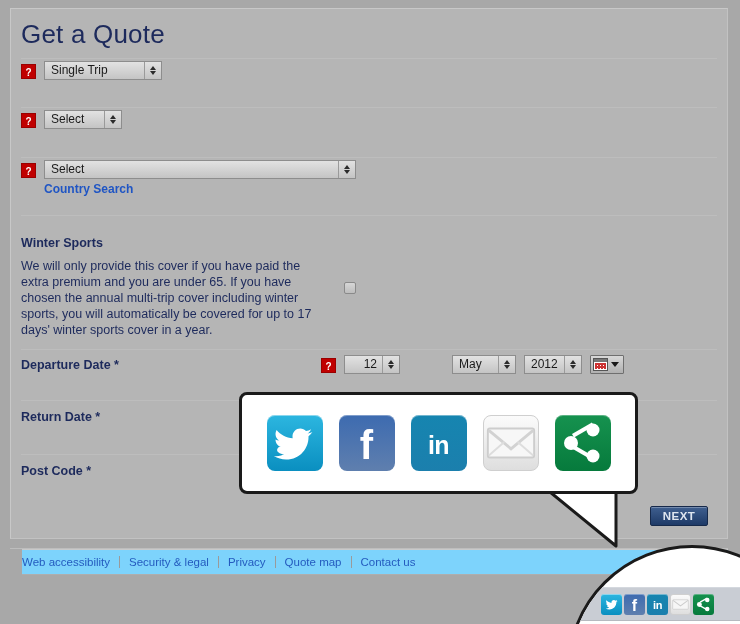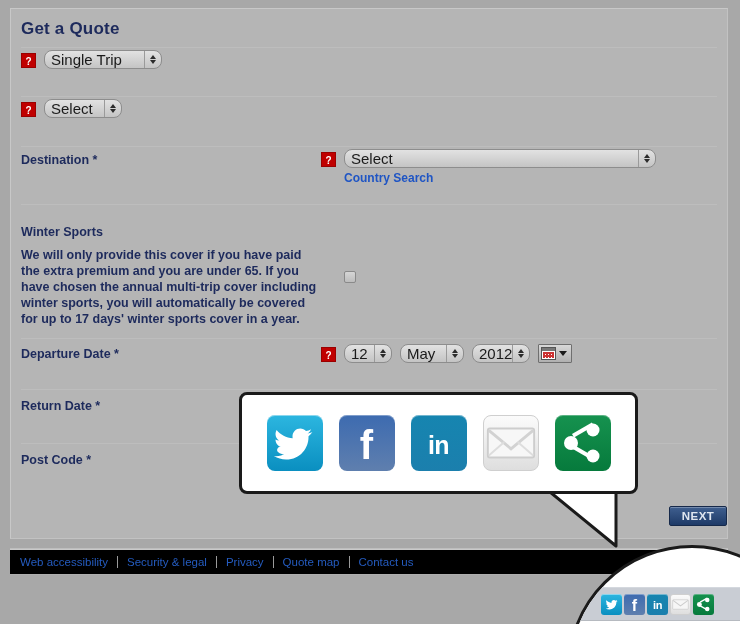--- a/index.html
+++ b/index.html
@@ -16,22 +16,22 @@
   #quote-panel {
     position: absolute;
     left: 10px; top: 8px;
     width: 718px; height: 531px;
     background: #b5b5b5;
     border: 1px solid #c2c2c2;
     border-top-color: #c8c8c8;
     border-left-color: #c8c8c8;
   }
   #panel-title {
-    font-size: 17px;
-    font-weight: bold;
+    font-size: 26px;
+    font-weight: normal;
     color: #1d2a5c;
     padding: 10px 0 0 10px;
     letter-spacing: .2px;
   }
   #title-rule {
     margin: 8px 10px 0 10px;
     height: 1px;
     background: #bdbdbd;
   }
 
@@ -50,21 +50,21 @@
   .row-label {
     width: 300px;
     flex: none;
     font-size: 12.5px;
     font-weight: bold;
     color: #1d2a5c;
     padding-top: 5px;
     line-height: 16px;
   }
   .row-label .sub {
-    font-weight: bold;
+    font-weight: normal;
     display: block;
     margin-top: 7px;
   }
   .row-control {
     display: flex;
     align-items: flex-start;
     gap: 8px;
     padding-top: 2px;
   }
 
@@ -81,22 +81,22 @@
     margin-top: 3px;
     border: 1px solid #9a0000;
   }
 
   
   .sel {
     position: relative;
     height: 19px;
     background: linear-gradient(#e2e2e2, #c4c4c4);
     border: 1px solid #8d8d8d;
-    border-radius: 8px;
-    font-size: 15px;
+    border-radius: 0;
+    font-size: 12px;
     color: #1a1a1a;
     line-height: 17px;
     padding: 0 22px 0 6px;
     display: inline-block;
     white-space: nowrap;
     overflow: hidden;
   }
   .sel .arrows {
     position: absolute;
     right: 0; top: 0; bottom: 0;
@@ -113,22 +113,22 @@
     width: 0; height: 0;
     border-left: 3.5px solid transparent;
     border-right: 3.5px solid transparent;
   }
   .sel .arrows i.up { border-bottom: 4px solid #2b2b2b; }
   .sel .arrows i.dn { border-top: 4px solid #2b2b2b; }
 
   .sel-policy   { width: 118px; }
   .sel-travel   { width: 78px; }
   .sel-dest     { width: 312px; }
-  .sel-day      { width: 48px; text-align: left; }
-  .sel-month    { width: 64px; }
+  .sel-day      { width: 56px; text-align: right; }
+  .sel-month    { width: 64px; margin-left: 44px; }
   .sel-year     { width: 58px; }
 
   .inline-link {
     font-size: 12px;
     font-weight: bold;
     color: #1f55c4;
     text-decoration: none;
     display: inline-block;
     margin-top: 3px;
   }
@@ -175,21 +175,21 @@
     width: 0; height: 0;
     border-left: 4px solid transparent;
     border-right: 4px solid transparent;
     border-top: 5px solid #1a1a1a;
     margin: 0 2px 0 3px;
   }
 
   
   #next-button {
     position: absolute;
-    right: 0;
+    right: 19px;
     bottom: 12px;
     width: 58px; height: 20px;
     background: linear-gradient(#3f5f8f, #1e3a67);
     border: 1px solid #16294a;
     border-radius: 2px;
     color: #dfe6f0;
     font-size: 11.5px;
     font-weight: bold;
     letter-spacing: .4px;
     text-align: center;
@@ -200,28 +200,28 @@
 
   
   #footer { position: absolute; left: 10px; top: 548px; width: 718px; }
   #footer-rule { height: 1px; background: #bdbdbd; }
   #copyright {
     font-size: 10.5px;
     color: #3a3a3a;
     padding: 12px 0 10px 10px;
   }
   #footer-links-bar {
-    background: #000000;
+    background: #7dd3fc;
     border-top: 1px solid #c9c9c9;
     border-bottom: 1px solid #aeaeae;
     height: 26px;
     display: flex;
     align-items: center;
-    padding-left: 10px;
     gap: 0;
+    margin-left: 12px;
   }
   #footer-links-bar a {
     font-size: 11.5px;
     color: #245bbf;
     text-decoration: none;
     padding: 0 9px;
   }
   #footer-links-bar a:first-child { padding-left: 0; }
   #footer-links-bar .divider {
     width: 1px; height: 12px; background: #9a9a9a;
@@ -333,21 +333,20 @@
         <span class="arrows">
             <i class="up"></i>
             <i class="dn"></i>
           </span>
       </div>
     </div>
   </div>
   <div class="row-sep"></div>
 
   <div class="form-row" style="height:57px">
-    <div class="row-label">Destination *</div>
     <div class="row-control" style="flex-direction:column;gap:0">
       <div style="display:flex;gap:8px;align-items:flex-start">
         <div class="help-icon">?</div>
         <div class="sel sel-dest">
           <span>Select</span>
           <span class="arrows">
               <i class="up"></i>
               <i class="dn"></i>
             </span>
         </div>

